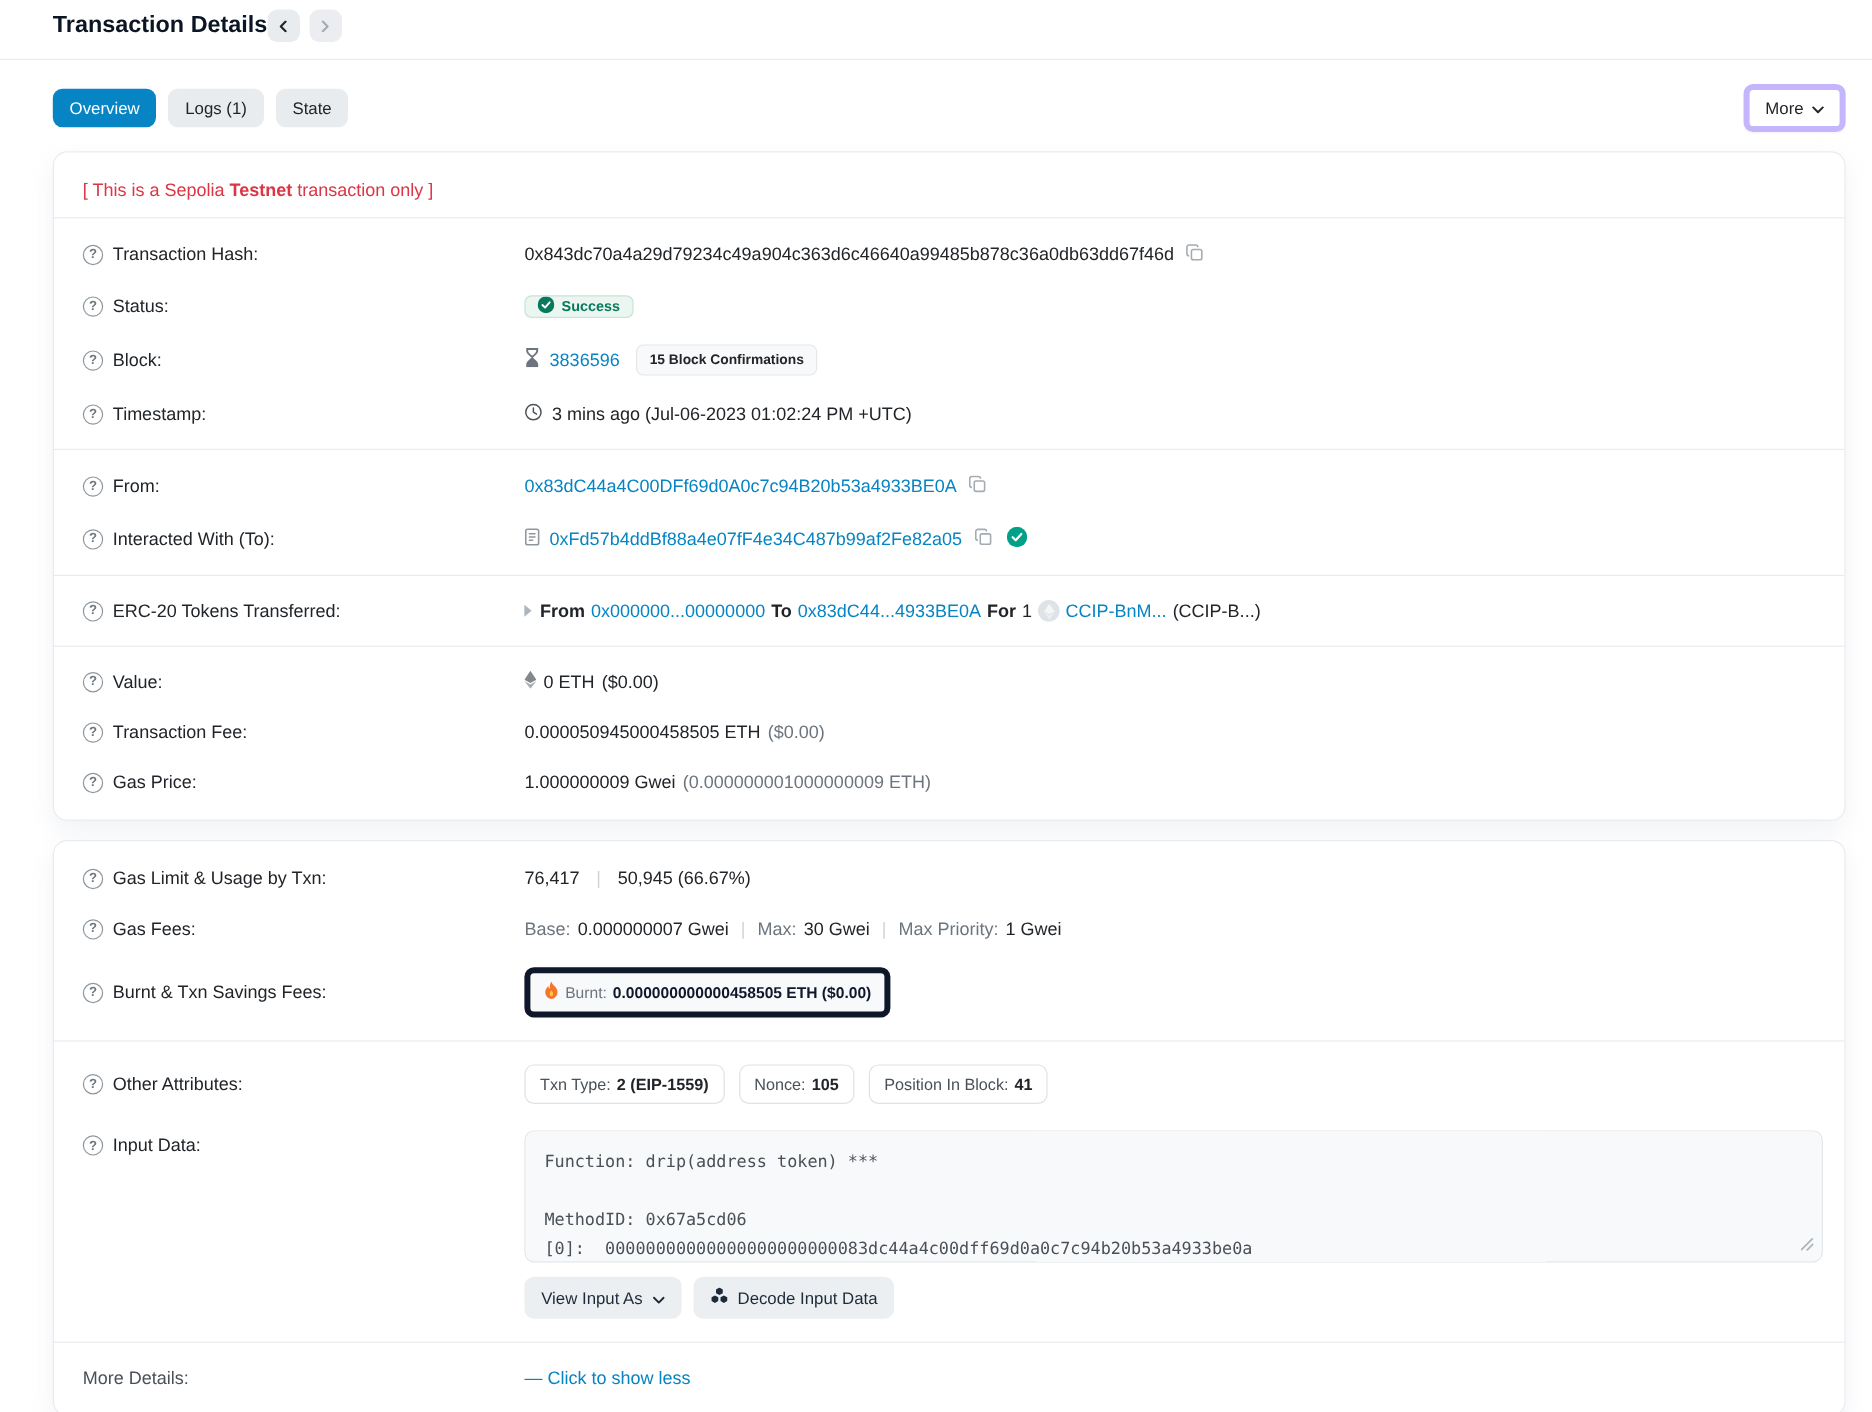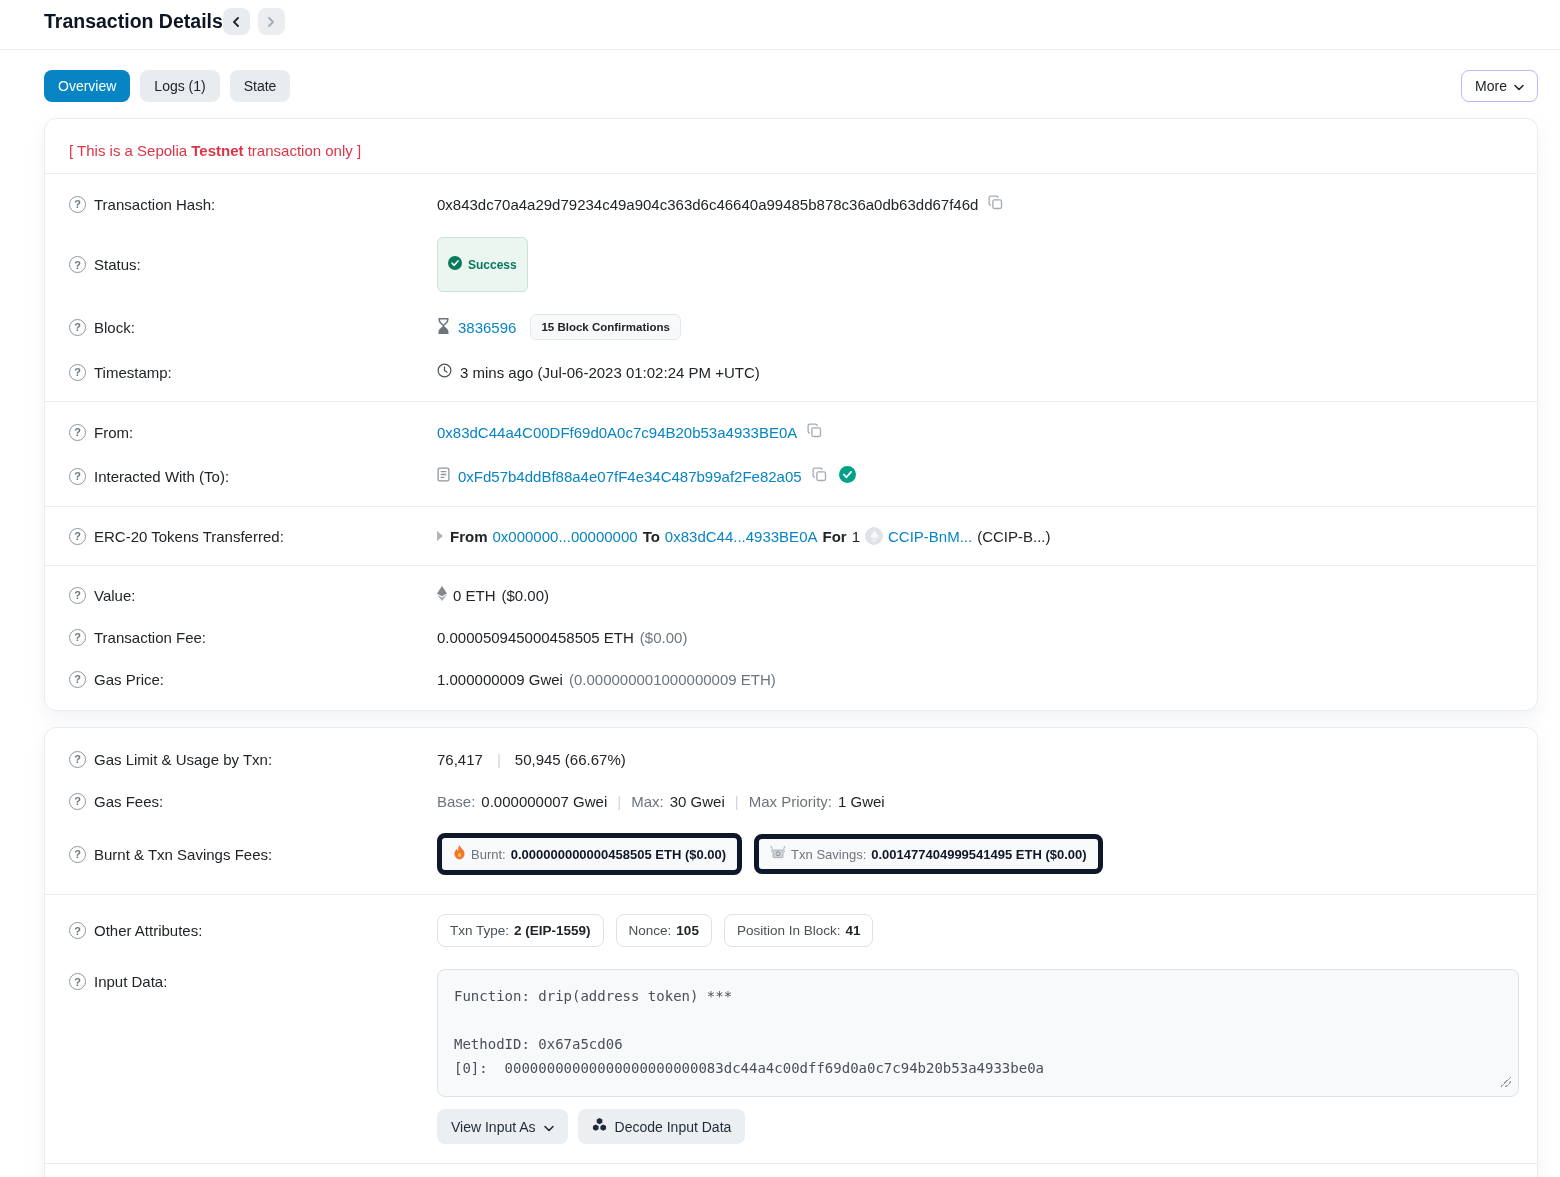--- a/index.html
+++ b/index.html
@@ -12,21 +12,21 @@
   .nav-btns { display:flex; gap:8px; }
   .nav-btn { width: 27px; height: 27px; border-radius: 8px; background: #e9ecef; border: none; display:flex; align-items:center; justify-content:center; cursor:pointer; }
   .nav-btn.disabled { opacity: .9; }
   .nav-btn svg { display:block; }
 
   
   .tabs-row { display:flex; align-items:center; justify-content:space-between; padding: 20px 22px 0 44px; }
   .tabs { display:flex; gap:10px;justify-content:flex-end; }
   .tab { border:none; border-radius: 8px; padding: 8px 14px; font-size: 14px; font-weight: 500; background:#e9ecef; color:#212529; cursor:pointer; font-family: inherit; }
   .tab.active { background:#0784c3; color:#ffffff; }
-  .more-btn { display:flex; align-items:center; gap:7px; background:#fff; border:1px solid #c4b5fd; border-radius:8px; padding: 7px 13px; font-size:14px; font-weight:500; color:#212529; cursor:pointer; box-shadow: 0 1px 1px rgba(0,0,0,.03); font-family: inherit; }
+  .more-btn { display:flex; align-items:center; gap:7px; background:#fff; border:5px solid #c4b5fd; border-radius:8px; padding: 7px 13px; font-size:14px; font-weight:500; color:#212529; cursor:pointer; box-shadow: 0 1px 1px rgba(0,0,0,.03); font-family: inherit; }
 
   
   .card { background:#fff; border:1px solid #e9ecef; border-radius: 12px; margin: 16px 22px 0 44px; padding: 10px 24px; box-shadow: 0 .5rem 1.2rem rgba(189,197,209,.2); }
   .hr { border-top: 1px solid #e9ecef; margin: 8px -24px; }
 
   .row { display:flex; align-items:center; padding: 11px 0; min-height: 42px; }
   .row.top { align-items: flex-start; }
   .lbl { width: 368px; flex-shrink: 0; display:flex; align-items:center; gap:8px; color:#212529; }
   .val { display:flex; align-items:center; gap:8px; flex-wrap:wrap; color:#212529; }
 
@@ -36,34 +36,34 @@
   .muted { color:#6c757d; }
   .sep { color:#ced4da; padding: 0 4px; }
   .link { color:#0784c3; text-decoration:none; cursor:pointer; }
   .semib { font-weight:600; }
 
   .notice { color:#dc3545; padding: 13px 0 6px 0; font-size:15px; }
   .notice b { font-weight:700; }
 
   .icon-btn { background:none; border:none; cursor:pointer; display:inline-flex; align-items:center; padding:2px; }
 
-  .badge-success { display:inline-flex; align-items:center; gap:6px; background:#ecf6f1; border:1px solid #c6e4d8; color:#077a5d; font-size:12px; font-weight:600; border-radius:6px; padding: 18px 10px; }
+  .badge-success { display:inline-flex; align-items:center; gap:6px; background:#ecf6f1; border:1px solid #c6e4d8; color:#077a5d; font-size:12px; font-weight:600; border-radius:6px; padding: 0 10px; }
   .badge-plain { display:inline-flex; align-items:center; background:#f8f9fa; border:1px solid #e5e8eb; color:#212529; font-size:11.5px; font-weight:700; border-radius:6px; padding: 6px 10px; }
   .badge-fee { display:inline-flex; align-items:center; gap:5px; background:#f8f9fa; border:5px solid #0f172a; border-radius:8px; padding: 7px 11px; font-size:13px; }
   .badge-fee .flabel { color:#6c757d; }
   .badge-fee .fval { font-weight:700; color:#0f172a;text-align:center; }
   .badge-attr { display:inline-flex; align-items:center; gap:5px; background:#fff; border:1px solid #dee2e6; border-radius:8px; padding: 8px 12px; font-size:13.5px; }
   .badge-attr .alabel { color:#495057; font-weight:500; }
   .badge-attr .aval { font-weight:700; color:#212529; }
 
   .caret-right { width:0; height:0; border-top:5px solid transparent; border-bottom:5px solid transparent; border-left:6px solid #adb5bd; display:inline-block; margin-right:2px; }
 
   .token-circ { width:18px; height:18px; border-radius:50%; background:#dfe3e8; display:inline-flex; align-items:center; justify-content:center; }
 
-  .input-box { position:relative; width: 1082px; background:#f8f9fa; border:1px solid #dfe3e8; border-radius:8px; padding: 14px 16px; font-family:"DejaVu Sans Mono","Liberation Mono",monospace; font-size:14px; line-height:1.72; color:#495057; white-space:pre-wrap; overflow:auto; height:128px; }
+  .input-box { position:relative; width: 1082px; background:#f8f9fa; border:1px solid #dfe3e8; border-radius:8px; padding: 14px 16px; font-family:"DejaVu Sans Mono","Liberation Mono",monospace; font-size:14px; line-height:1.72; color:#495057; white-space:pre-wrap; overflow:auto; height:110px; }
   .resize-grip { position:absolute; right:4px; bottom:4px; width:10px; height:10px;
      background: linear-gradient(135deg, transparent 0 45%, #9aa3ab 45% 52%, transparent 52% 70%, #9aa3ab 70% 77%, transparent 77%); cursor: ns-resize; }
 
   .input-actions { display:flex; gap:10px; margin-top:12px; }
   .gbtn { display:inline-flex; align-items:center; gap:8px; background:#eceff1; border:none; border-radius:8px; padding: 9px 14px; font-size:14px; font-weight:500; color:#1d2a39; cursor:pointer; font-family: inherit; }
 
   svg { flex-shrink:0; }
 </style>
 </head>
 <body>
@@ -338,31 +338,20 @@
     <div class="val" style="gap:12px;">
       <span class="badge-fee">
         <span>
           <svg width="13" height="15" viewBox="0 0 12 14">
               <path d="M6 0 C6.4 2.2 8.6 3.4 9.8 5.2 C11.3 7.4 11 10.4 9 12.2 C7.3 13.9 4.7 13.9 3 12.2 C1 10.4 .7 7.4 2.2 5.2 C2.6 4.6 3.2 4 3.6 3.4 C3.8 4.2 4 5 4.8 5.5 C4.6 3.4 5 1.6 6 0 Z" fill="#f4752c"></path>
               <path d="M6 7 C7 8 7.6 9 7.2 10.4 C6.9 11.6 5.1 11.6 4.8 10.4 C4.4 9 5 8 6 7 Z" fill="#fcca3d"></path>
             </svg>
         </span>
         <span class="flabel">Burnt:</span>
         <span class="fval">0.000000000000458505 ETH ($0.00)</span>
-      </span>
-      <span class="badge-fee">
-        <span>
-          <svg width="16" height="13" viewBox="0 0 16 13">
-              <path d="M1 .5 C2.5 2 2.5 4 1.5 5.5 M15 .5 C13.5 2 13.5 4 14.5 5.5" fill="none" stroke="#b7bec4" stroke-width="1.1" stroke-linecap="round"></path>
-              <rect x="3" y="4" width="10" height="7.6" rx="1" fill="#cfd6db" stroke="#9aa3ab" stroke-width=".8"></rect>
-              <circle cx="8" cy="7.8" r="2" fill="none" stroke="#7d868d" stroke-width=".9"></circle>
-            </svg>
-        </span>
-        <span class="flabel">Txn Savings:</span>
-        <span class="fval">0.001477404999541495 ETH ($0.00)</span>
       </span>
     </div>
   </div>
 
   <div class="hr"></div>
 
   <div class="row">
     <div class="lbl">
       <span class="qicon"></span>
       <span>Other Attributes:</span>

